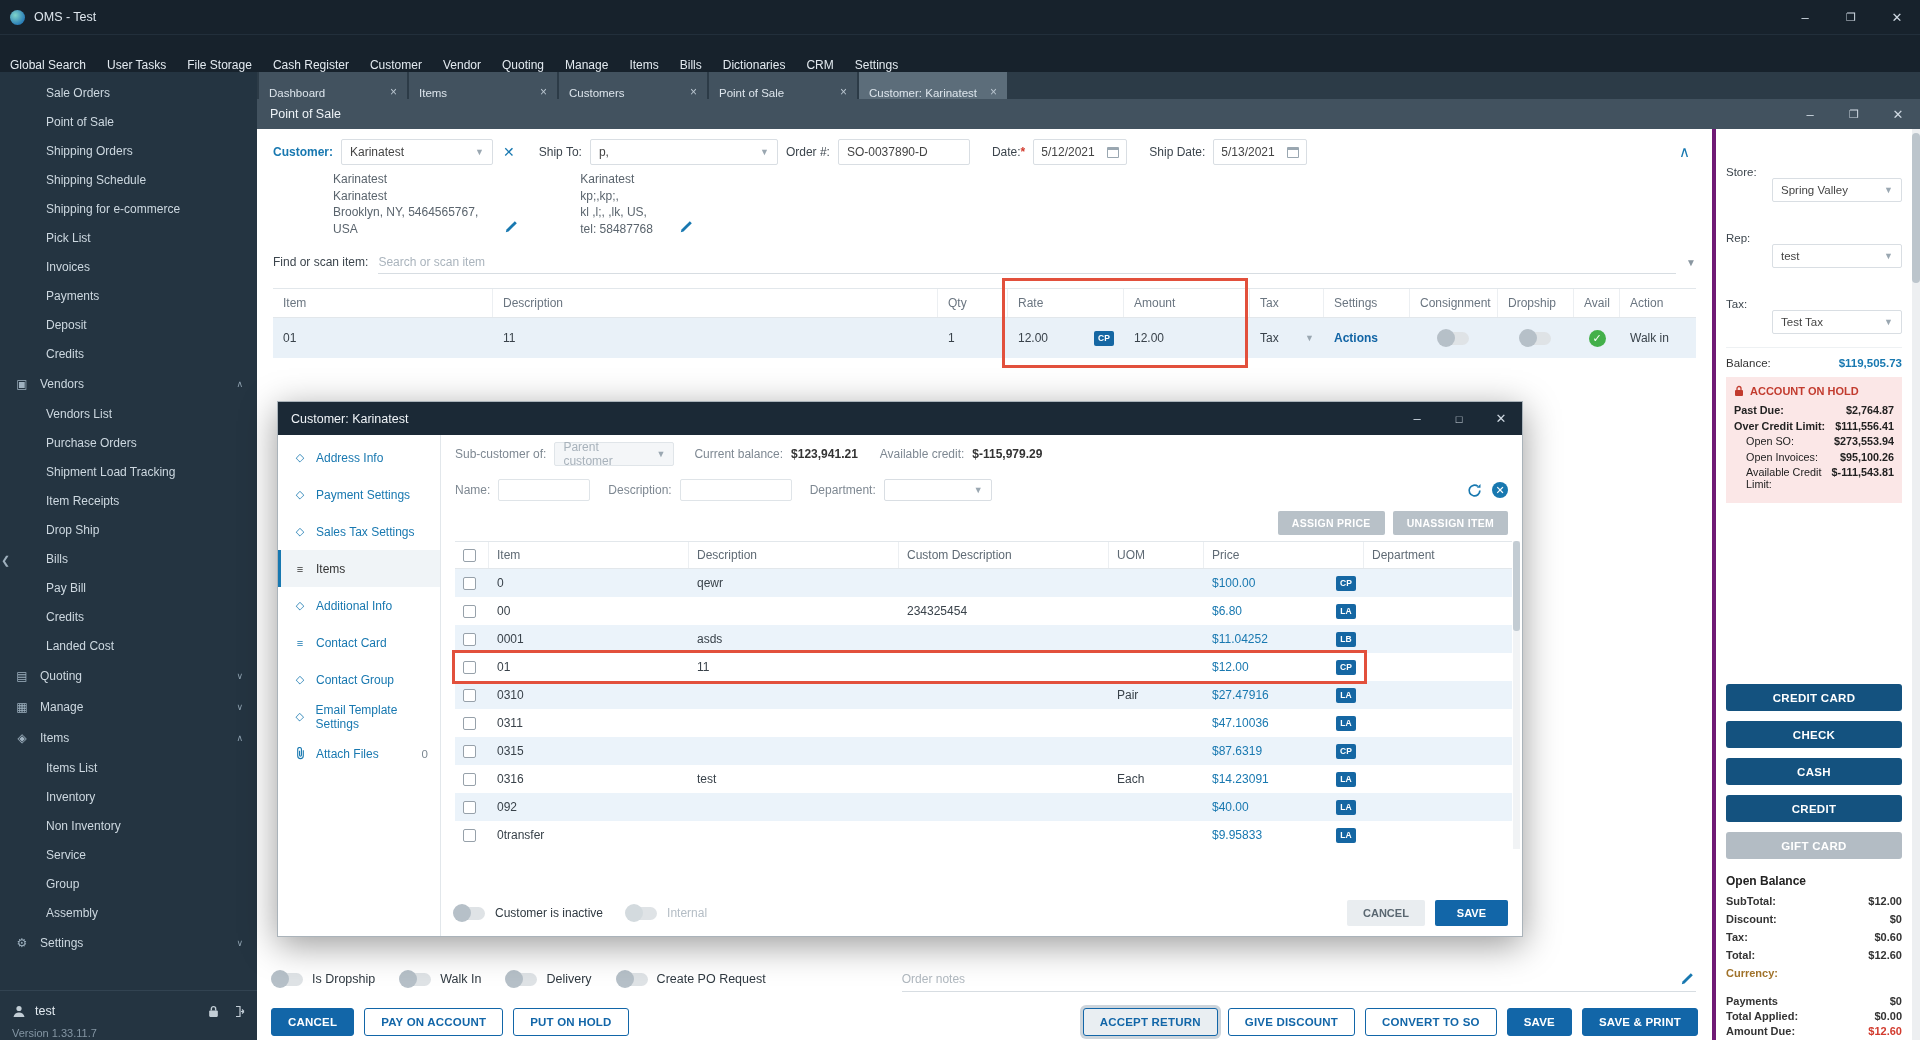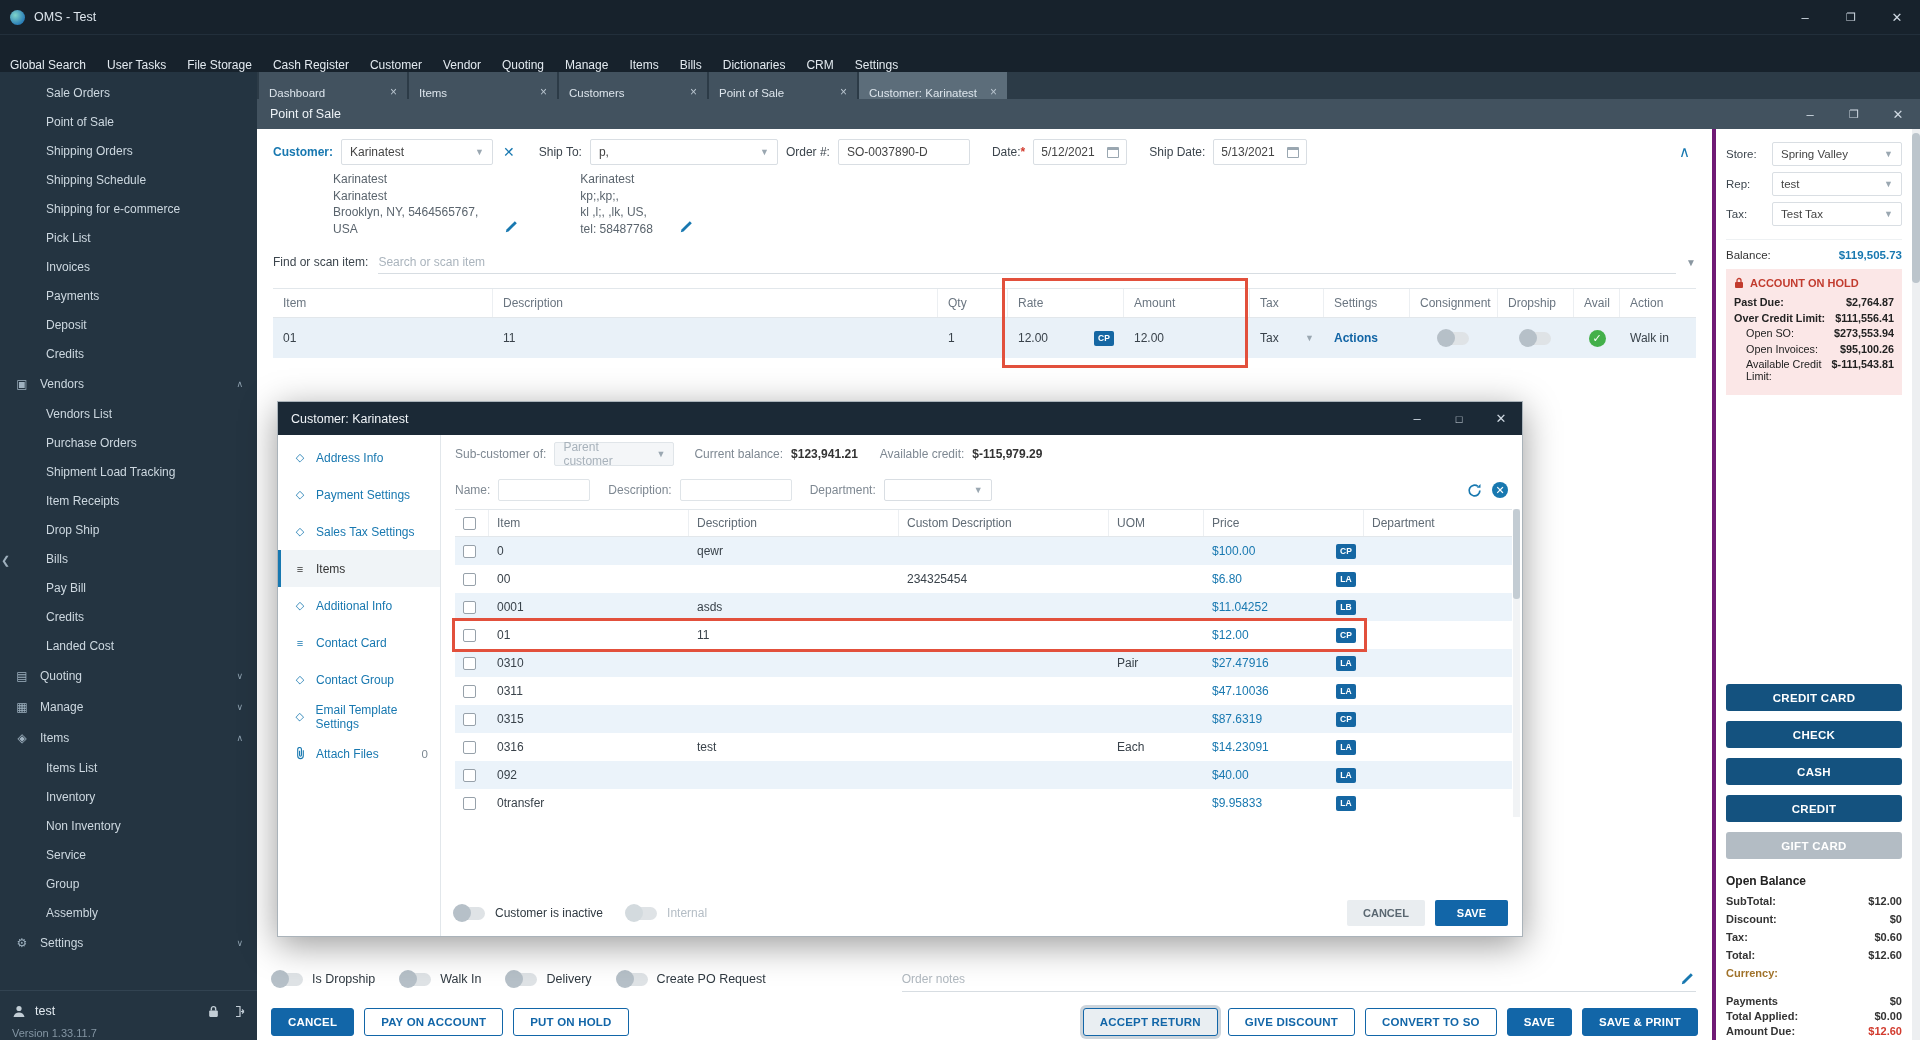--- a/index.html
+++ b/index.html
@@ -141,21 +141,21 @@
   .mfoot { margin-top:auto; height:46px; display:flex; align-items:center; gap:10px; padding:0 14px; }
   .mfoot .tglbl { font-size:12px; }
   .dimlbl { color:#b4bdc5; }
   .cbtn { background:#e9edf0; color:#5a6771; font-weight:bold; font-size:11px; height:26px; padding:0 16px; border-radius:2px; display:flex; align-items:center; cursor:pointer; margin-left:auto; }
   .sbtn { background:#1266a8; color:#fff; font-weight:bold; font-size:11px; height:26px; padding:0 22px; border-radius:2px; display:flex; align-items:center; cursor:pointer; }
 
   
   .rpanel { width:196px; flex:0 0 auto; background:#fff; padding:10px 10px 8px; display:flex; flex-direction:column; font-size:11.5px; }
   .rprow { display:flex; align-items:center; margin:3px 0; }
   .rplbl { width:46px; color:#3c454d; font-size:11.5px; }
-  .rpsel { flex:1; height:24px; font-size:11.5px; }
+  .rpsel { flex:1; height:24px; font-size:11.5px;margin-top:36px; }
   .balrow { display:flex; margin:10px 0 6px; border-top:1px solid #eef1f3; padding-top:9px; }
   .balval { margin-left:auto; color:#1878b0; font-weight:bold; }
   .hold { background:#fbe7e7; padding:8px 8px 9px; margin-top:2px; }
   .holdt { display:flex; align-items:center; gap:6px; color:#c23b2e; font-weight:bold; font-size:11px; margin-bottom:7px; }
   .hrow { display:flex; margin:3.5px 0; color:#222; font-size:10.8px; align-items:flex-start; }
   .hlbl { font-weight:bold; }
   .hlbl.n { font-weight:normal; padding-left:12px; }
   .hlbl.wrapped { width:92px; }
   .hval { margin-left:auto; font-weight:600; white-space:nowrap; }
   .rpspacer { flex:1; }
@@ -593,20 +593,24 @@
                 <span class="ficons">
                   <span style="display:flex;">
                       <svg width="15" height="15" viewBox="0 0 14 14">
                         <path d="M12 7a5 5 0 1 1-1.8-3.8" fill="none" stroke="#1878b0" stroke-width="1.6"></path>
                         <path d="M12.6 1v3.4H9.2z" fill="#1878b0"></path>
                       </svg>
                     </span>
                   <span class="clear-circle">✕</span>
                 </span>
               </div>
+              <div class="mact">
+                <div class="gbtn">ASSIGN PRICE</div>
+                <div class="gbtn">UNASSIGN ITEM</div>
+              </div>
 
               <div class="mtable">
                 <div class="mgrid mthead">
                   <div class="hc">
                       <span class="cb"></span>
                     </div>
                   <div class="hc">Item</div>
                   <div class="hc">Description</div>
                   <div class="hc">Custom Description</div>
                   <div class="hc">UOM</div>

